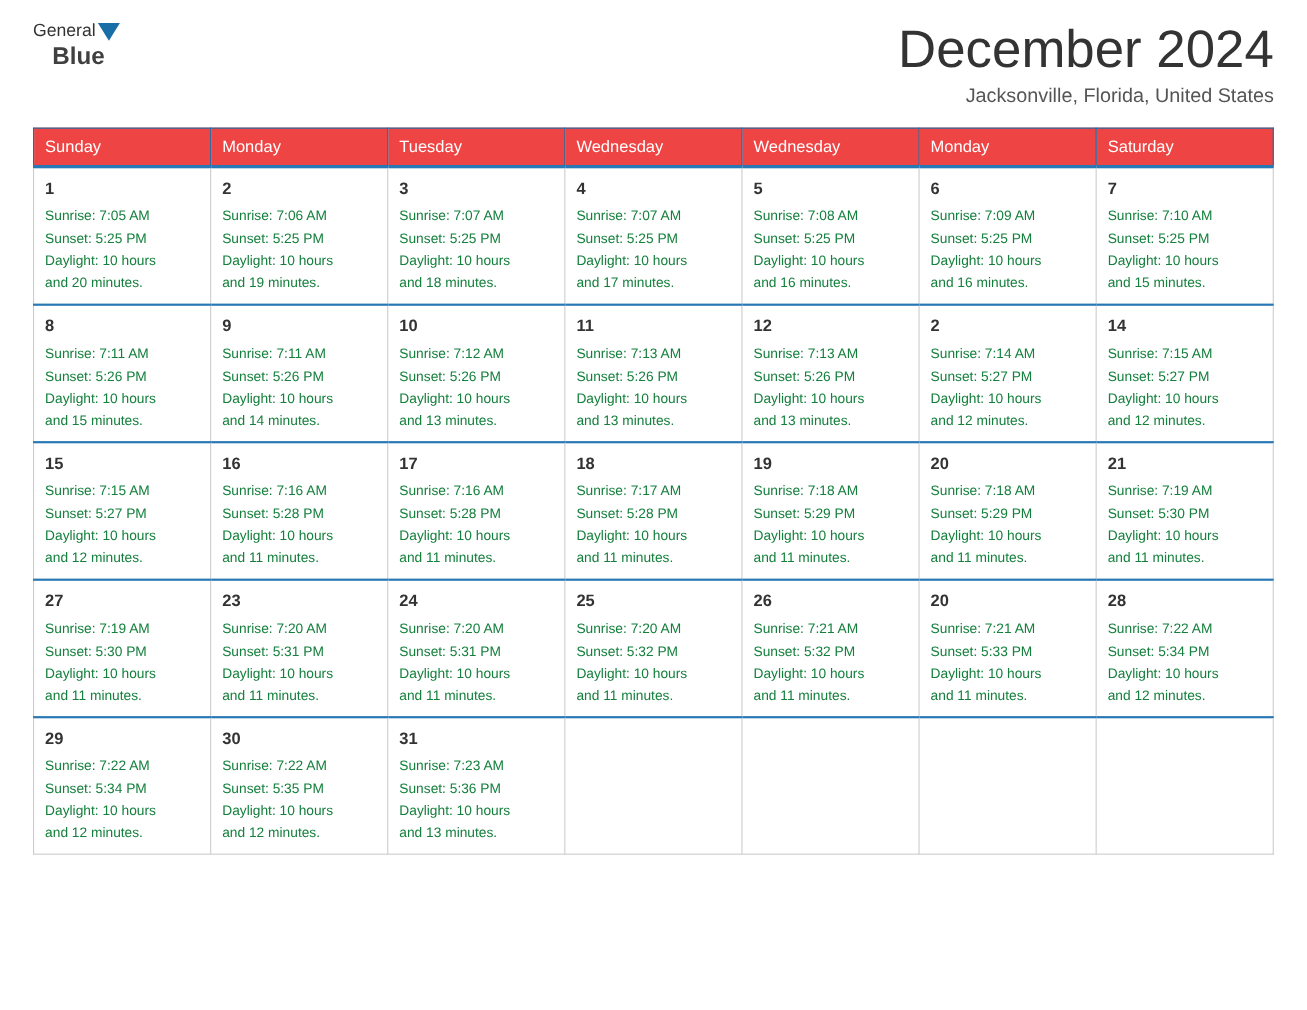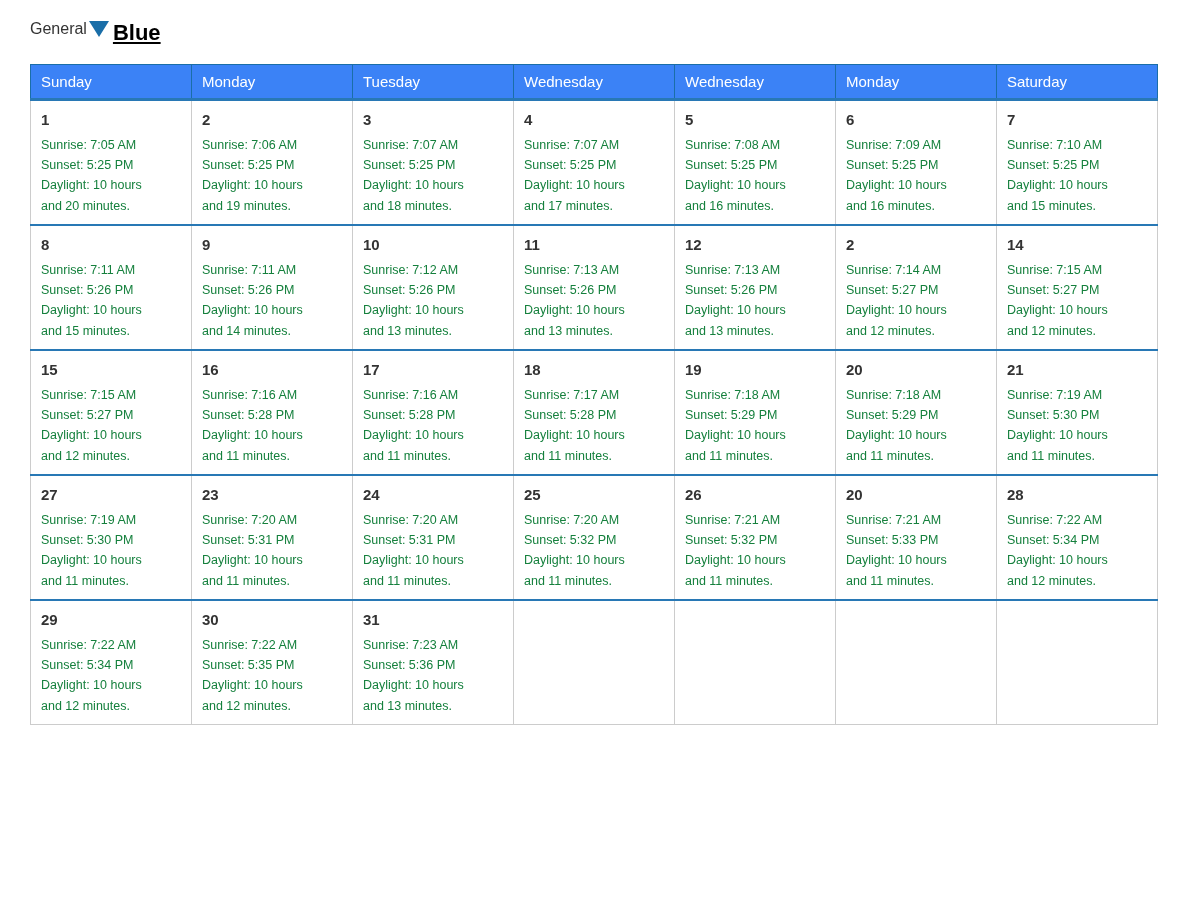--- a/index.html
+++ b/index.html
@@ -12,22 +12,22 @@
       padding: 20px 30px;
     }
     .header {
       display: flex;
       justify-content: space-between;
       align-items: flex-start;
       margin-bottom: 18px;
     }
     .logo {
       display: flex;
-      flex-direction: row;
-      align-items: flex-start;
+      flex-direction: column;
+      align-items: center;
     }
     .logo-general {
       color: #333;
     }
     .logo-arrow {
       width: 0;
       height: 0;
       border-left: 10px solid transparent;
       border-right: 10px solid transparent;
       border-top: 16px solid #1a6ea8;
@@ -47,21 +47,21 @@
       font-size: 18px;
       color: #555;
       margin-top: 4px;
     }
     .calendar {
       width: 100%;
       border-collapse: collapse;
       border: 1px solid #999;
     }
     .calendar th {
-      background-color: #3b82f6;
+      background-color: #ef4444;
       color: #fff;
       font-size: 15px;
       font-weight: normal;
       padding: 8px 10px;
       text-align: left;
       border: 1px solid #1a6ea8;
     }
     .calendar td {
       vertical-align: top;
       padding: 8px 10px;
@@ -89,40 +89,43 @@
       line-height: 1.55;
     }
     .empty-cell {
       background: #fff;
     }
     .logo-line {
       display: flex;
       align-items: center;
     }
     .logo-blue-line {
-      color: #000000;
+      color: #404040;
       font-size: 22px;
       font-weight: bold;
       margin-left: 2px;
-      text-decoration: underline;
     }
   </style>
 </head>
 <body>
 
 <div class="header">
   <div class="logo">
     <div class="logo-line">
       <span class="logo-general">General</span>
       <span class="logo-arrow"></span>
     </div>
     <div>
       <span class="logo-blue-line">Blue</span>
     </div>
   </div>
+  <div class="title-section">
+    <div class="month-title">December 2024</div>
+    <div class="location">Jacksonville, Florida, United States</div>
+  </div>
 </div>
 
 <table class="calendar">
   <thead>
     <tr>
     <th>Sunday</th>
         <th>Monday</th>
         <th>Tuesday</th>
         <th>Wednesday</th>
         <th>Wednesday</th>

